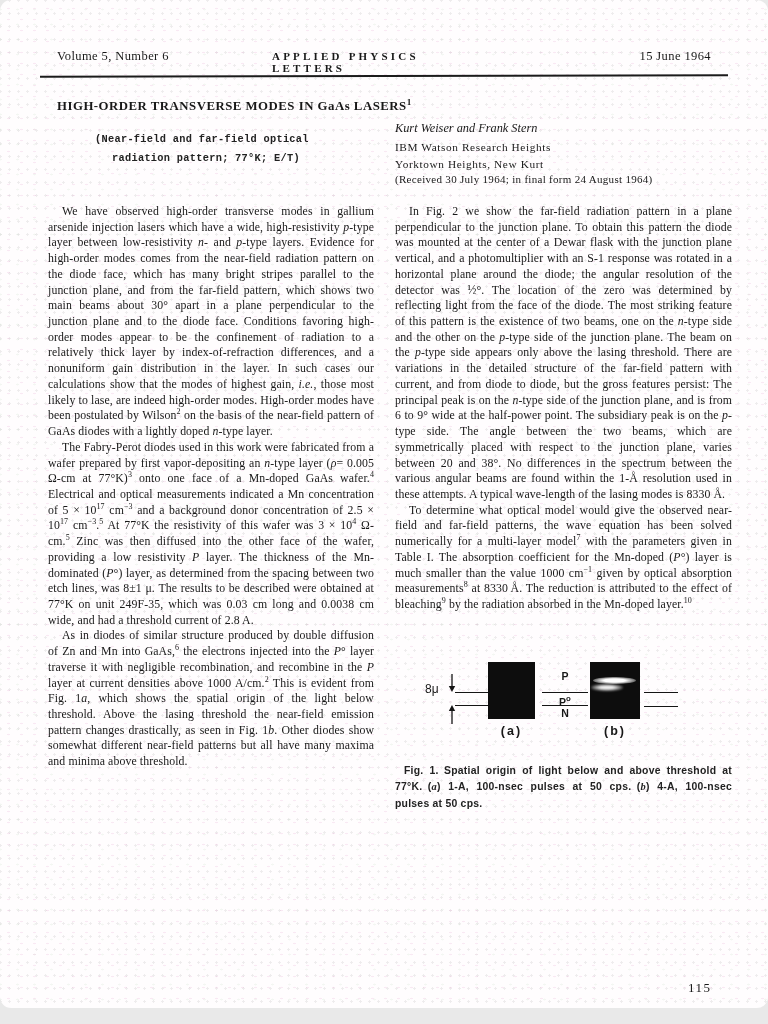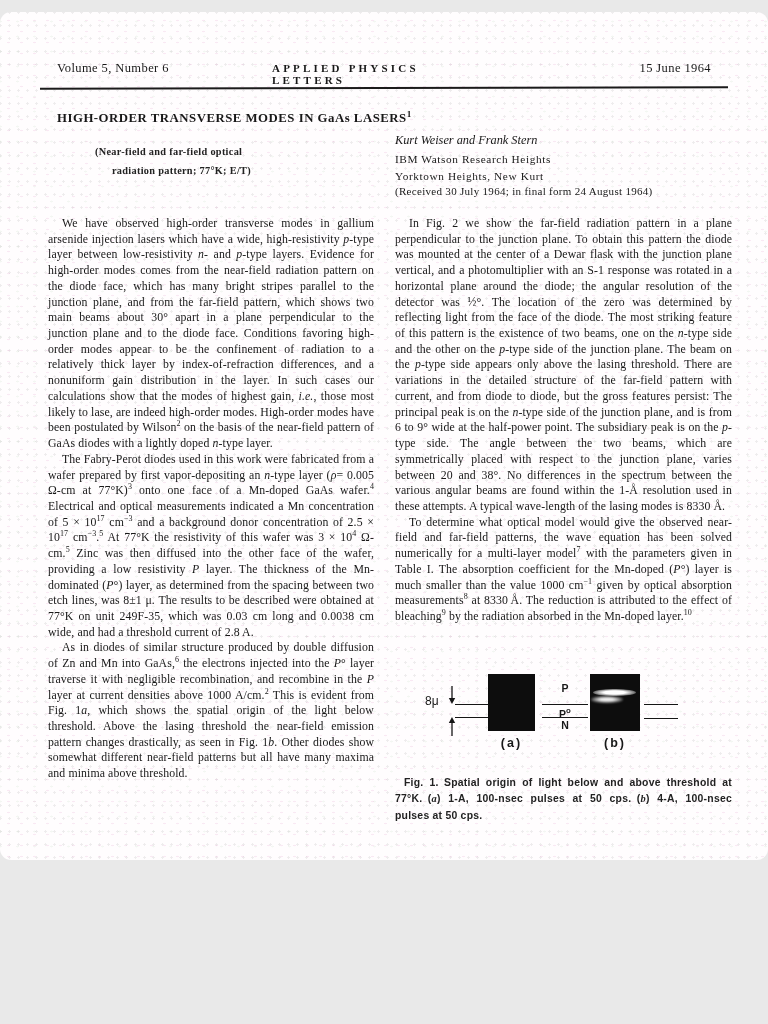--- a/index.html
+++ b/index.html
@@ -1,19 +1,19 @@
 <!DOCTYPE html>
 <html><head>
 <meta charset="utf-8">
 <style>
   html,body { margin:0; padding:0; background:#e9e9e9; }
   .page {
     position: relative;
-    width: 768px; height: 848px;
-    margin: 12px auto;
+    width: 768px; height: 1008px;
+    margin: 0 auto;
     background-color: #fffdfe;
     background-image:
       radial-gradient(rgba(216,130,190,0.16) 1px, transparent 1.2px),
       radial-gradient(rgba(130,130,130,0.13) 1px, transparent 1.2px),
       radial-gradient(rgba(140,190,140,0.10) 1px, transparent 1.2px);
     background-size: 13px 11px, 9px 13px, 17px 15px;
     background-position: 2px 3px, 5px 7px, 9px 2px;
     font-family: "Liberation Serif", serif;
     color: #181818;
     overflow: hidden;
@@ -25,21 +25,21 @@
   .jheader .vol  { width:215px; font-size:12.5px; letter-spacing:0.4px; }
   .jheader .name { flex:1; font-weight:bold; font-size:11px; letter-spacing:3.2px; }
   .jheader .date { width:215px; text-align:right; font-size:12.5px; letter-spacing:0.4px; }
   .jrule { position:absolute; top:75px; left:40px; width:688px; height:2px; background:#1b1b1b; transform:rotate(-0.12deg); }
 
   
   .title { position:absolute; top:97px; left:57px; font-weight:bold; font-size:12.8px; letter-spacing:0.5px; }
   .title sup { font-size:0.72em; }
   .byline { position:absolute; top:121px; left:57px; right:38px; display:flex; }
   .subject { width:300px; padding-left:38px; padding-top:9px;
-             font-family:Liberation Serif, serif; font-weight:bold;
+             font-family:Liberation Mono, monospace; font-weight:bold;
              font-size:10.3px; letter-spacing:0.3px; line-height:19px; color:#222; }
   .subject .l2 { padding-left:17px; }
   .authorblock { flex:1; text-align:left; }
   .authorblock .authors { font-style:italic; font-size:12.3px; margin-bottom:3px; }
   .authorblock .affil   { font-size:11.3px; letter-spacing:0.6px; line-height:16.5px; }
   .authorblock .recv    { font-size:11px; letter-spacing:0.3px; margin-top:1px; }
 
   
   .columns { position:absolute; top:204px; left:48px; width:684px; display:flex; gap:21px; }
   .col { text-align:justify; font-size:11.8px; line-height:15.72px; letter-spacing:0.1px; }

